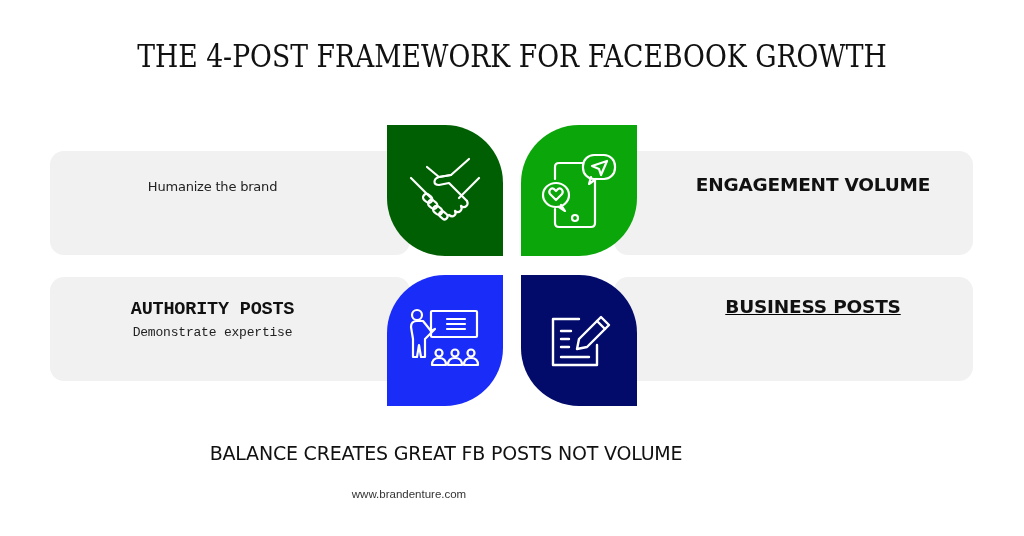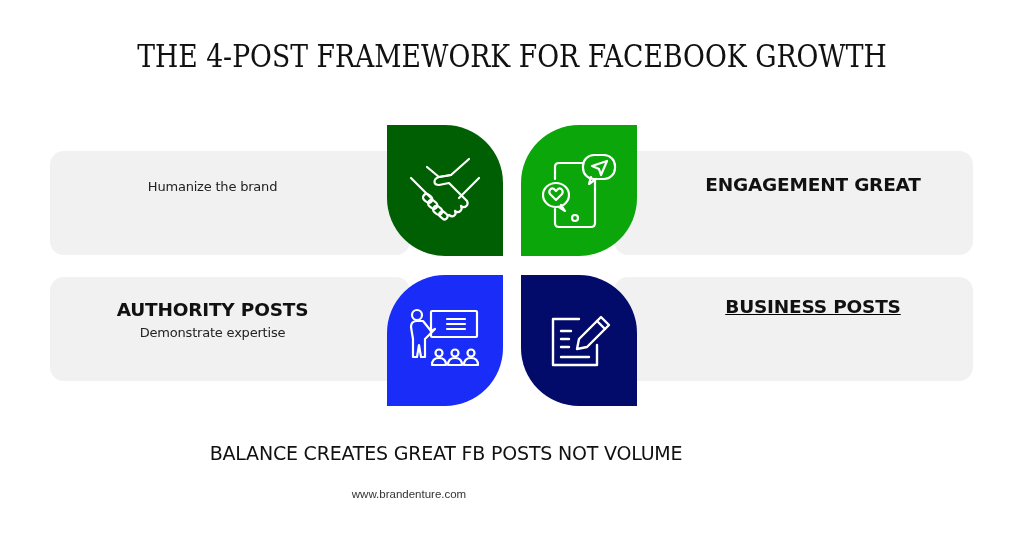--- a/index.html
+++ b/index.html
@@ -14,21 +14,21 @@
   }
   .bar.tl { left:50px; top:151px; width:360px; height:104px; }
   .bar.tr { left:614px; top:151px; width:359px; height:104px; }
   .bar.bl { left:50px; top:277px; width:360px; height:104px; }
   .bar.br { left:614px; top:277px; width:359px; height:104px; }
   .txt { position:absolute; text-align:center; }
   .txt .h { font-weight:bold; font-size:18.5px; color:#111; white-space:nowrap; letter-spacing:-0.2px; }
   .txt .s { font-size:13px; color:#222; margin-top:5px; white-space:nowrap; letter-spacing:-0.2px; }
   .txt.tl { left:60px; width:305px; top:174px; }
   .txt.tr { left:658px; width:310px; top:174px; }
-  .txt.bl { left:60px; width:305px; top:299px; }
+  .txt.bl { left:60px; width:305px; top:299px;font-family:Liberation Mono, monospace; }
   .txt.br { left:658px; width:310px; top:296px;text-decoration:underline; }
   .tile { position:absolute; width:116px; height:131px; display:flex; align-items:center; justify-content:center; }
   .tile.tl { left:387px; top:125px; background:#005f03; border-radius:0 58px 0 58px; }
   .tile.tr { left:521px; top:125px; background:#0aa60a; border-radius:58px 0 58px 0; }
   .tile.bl { left:387px; top:275px; background:#1a2cf7; border-radius:58px 0 58px 0; }
   .tile.br { left:521px; top:275px; background:#020a6a; border-radius:0 58px 0 58px; }
   .tile svg { width:80px; height:80px; }
   .tagline {
     position:absolute; left:0; top:442px; width:892px; text-align:center;
     font-size:19px; color:#111; letter-spacing:-0.2px;
@@ -45,21 +45,21 @@
 
 <div class="bar tl"></div>
 <div class="bar tr"></div>
 <div class="bar bl"></div>
 <div class="bar br"></div>
 
 <div class="txt tl">
   <div class="s">Humanize the brand</div>
 </div>
 <div class="txt tr">
-  <div class="h">ENGAGEMENT GREAT</div>
+  <div class="h">ENGAGEMENT VOLUME</div>
 </div>
 <div class="txt bl">
   <div class="h">AUTHORITY POSTS</div>
   <div class="s">Demonstrate expertise</div>
 </div>
 <div class="txt br">
   <div class="h">BUSINESS POSTS</div>
 </div>
 
 <div class="tile tl">

